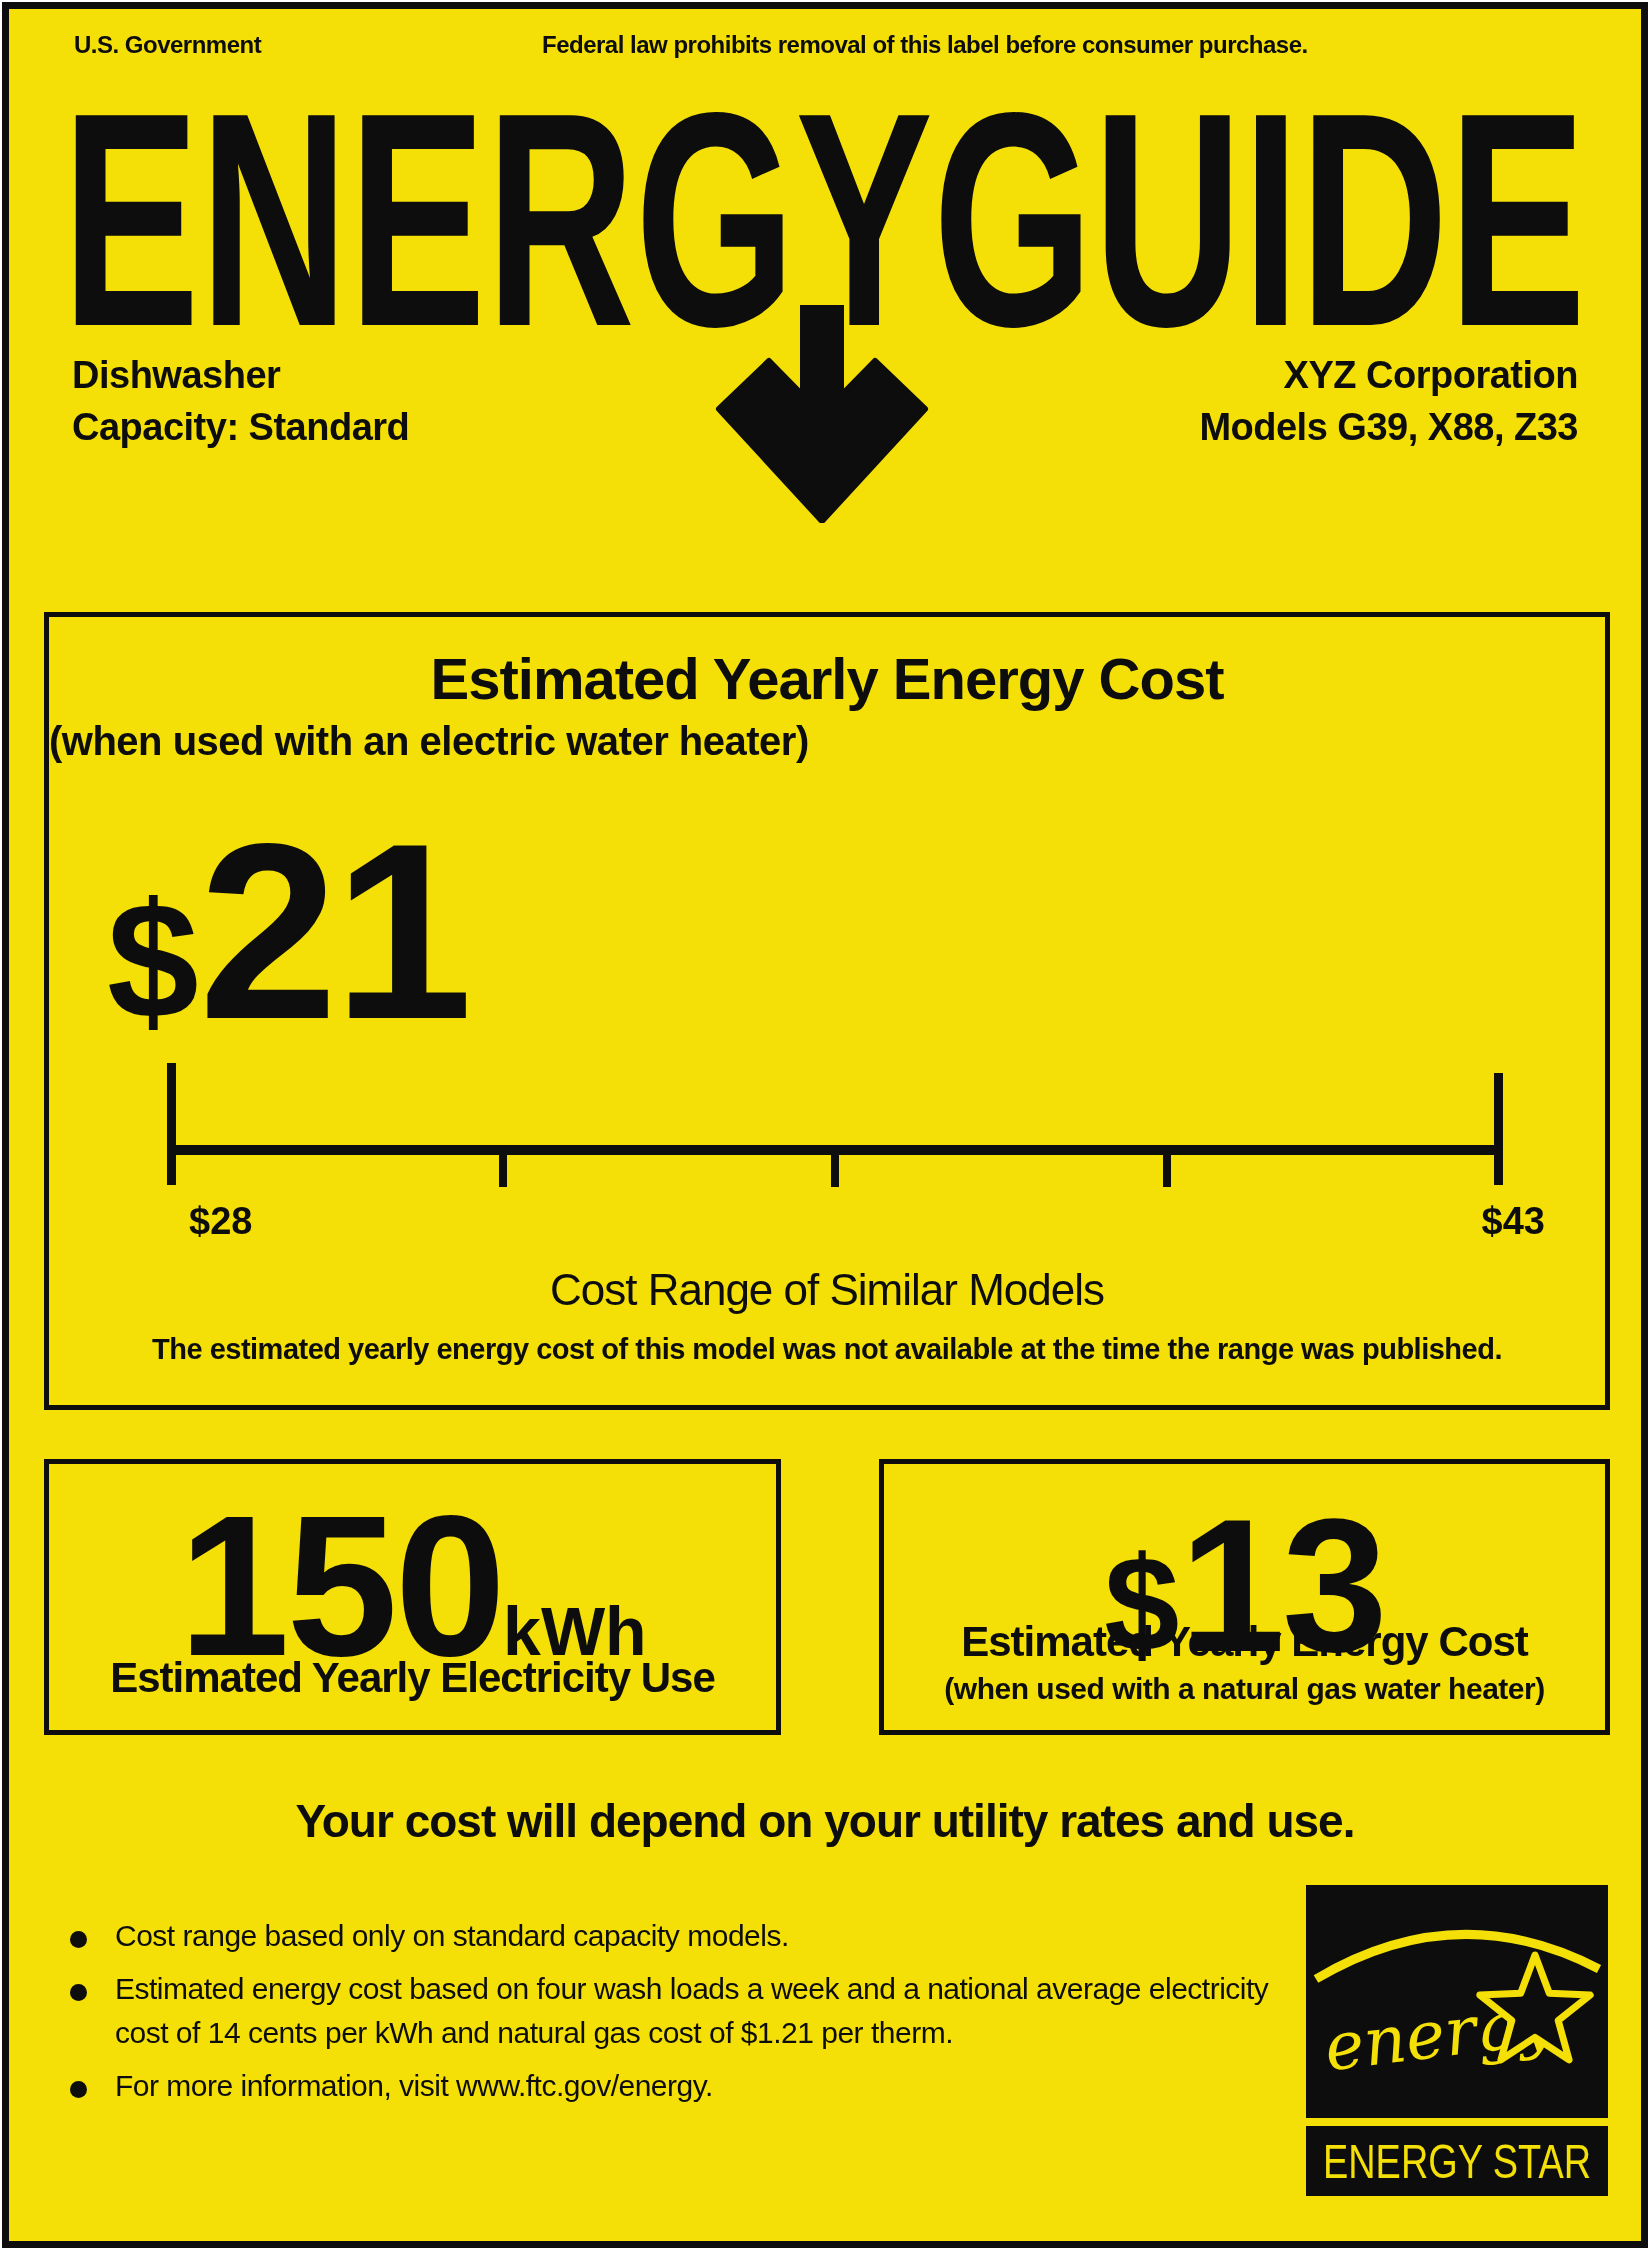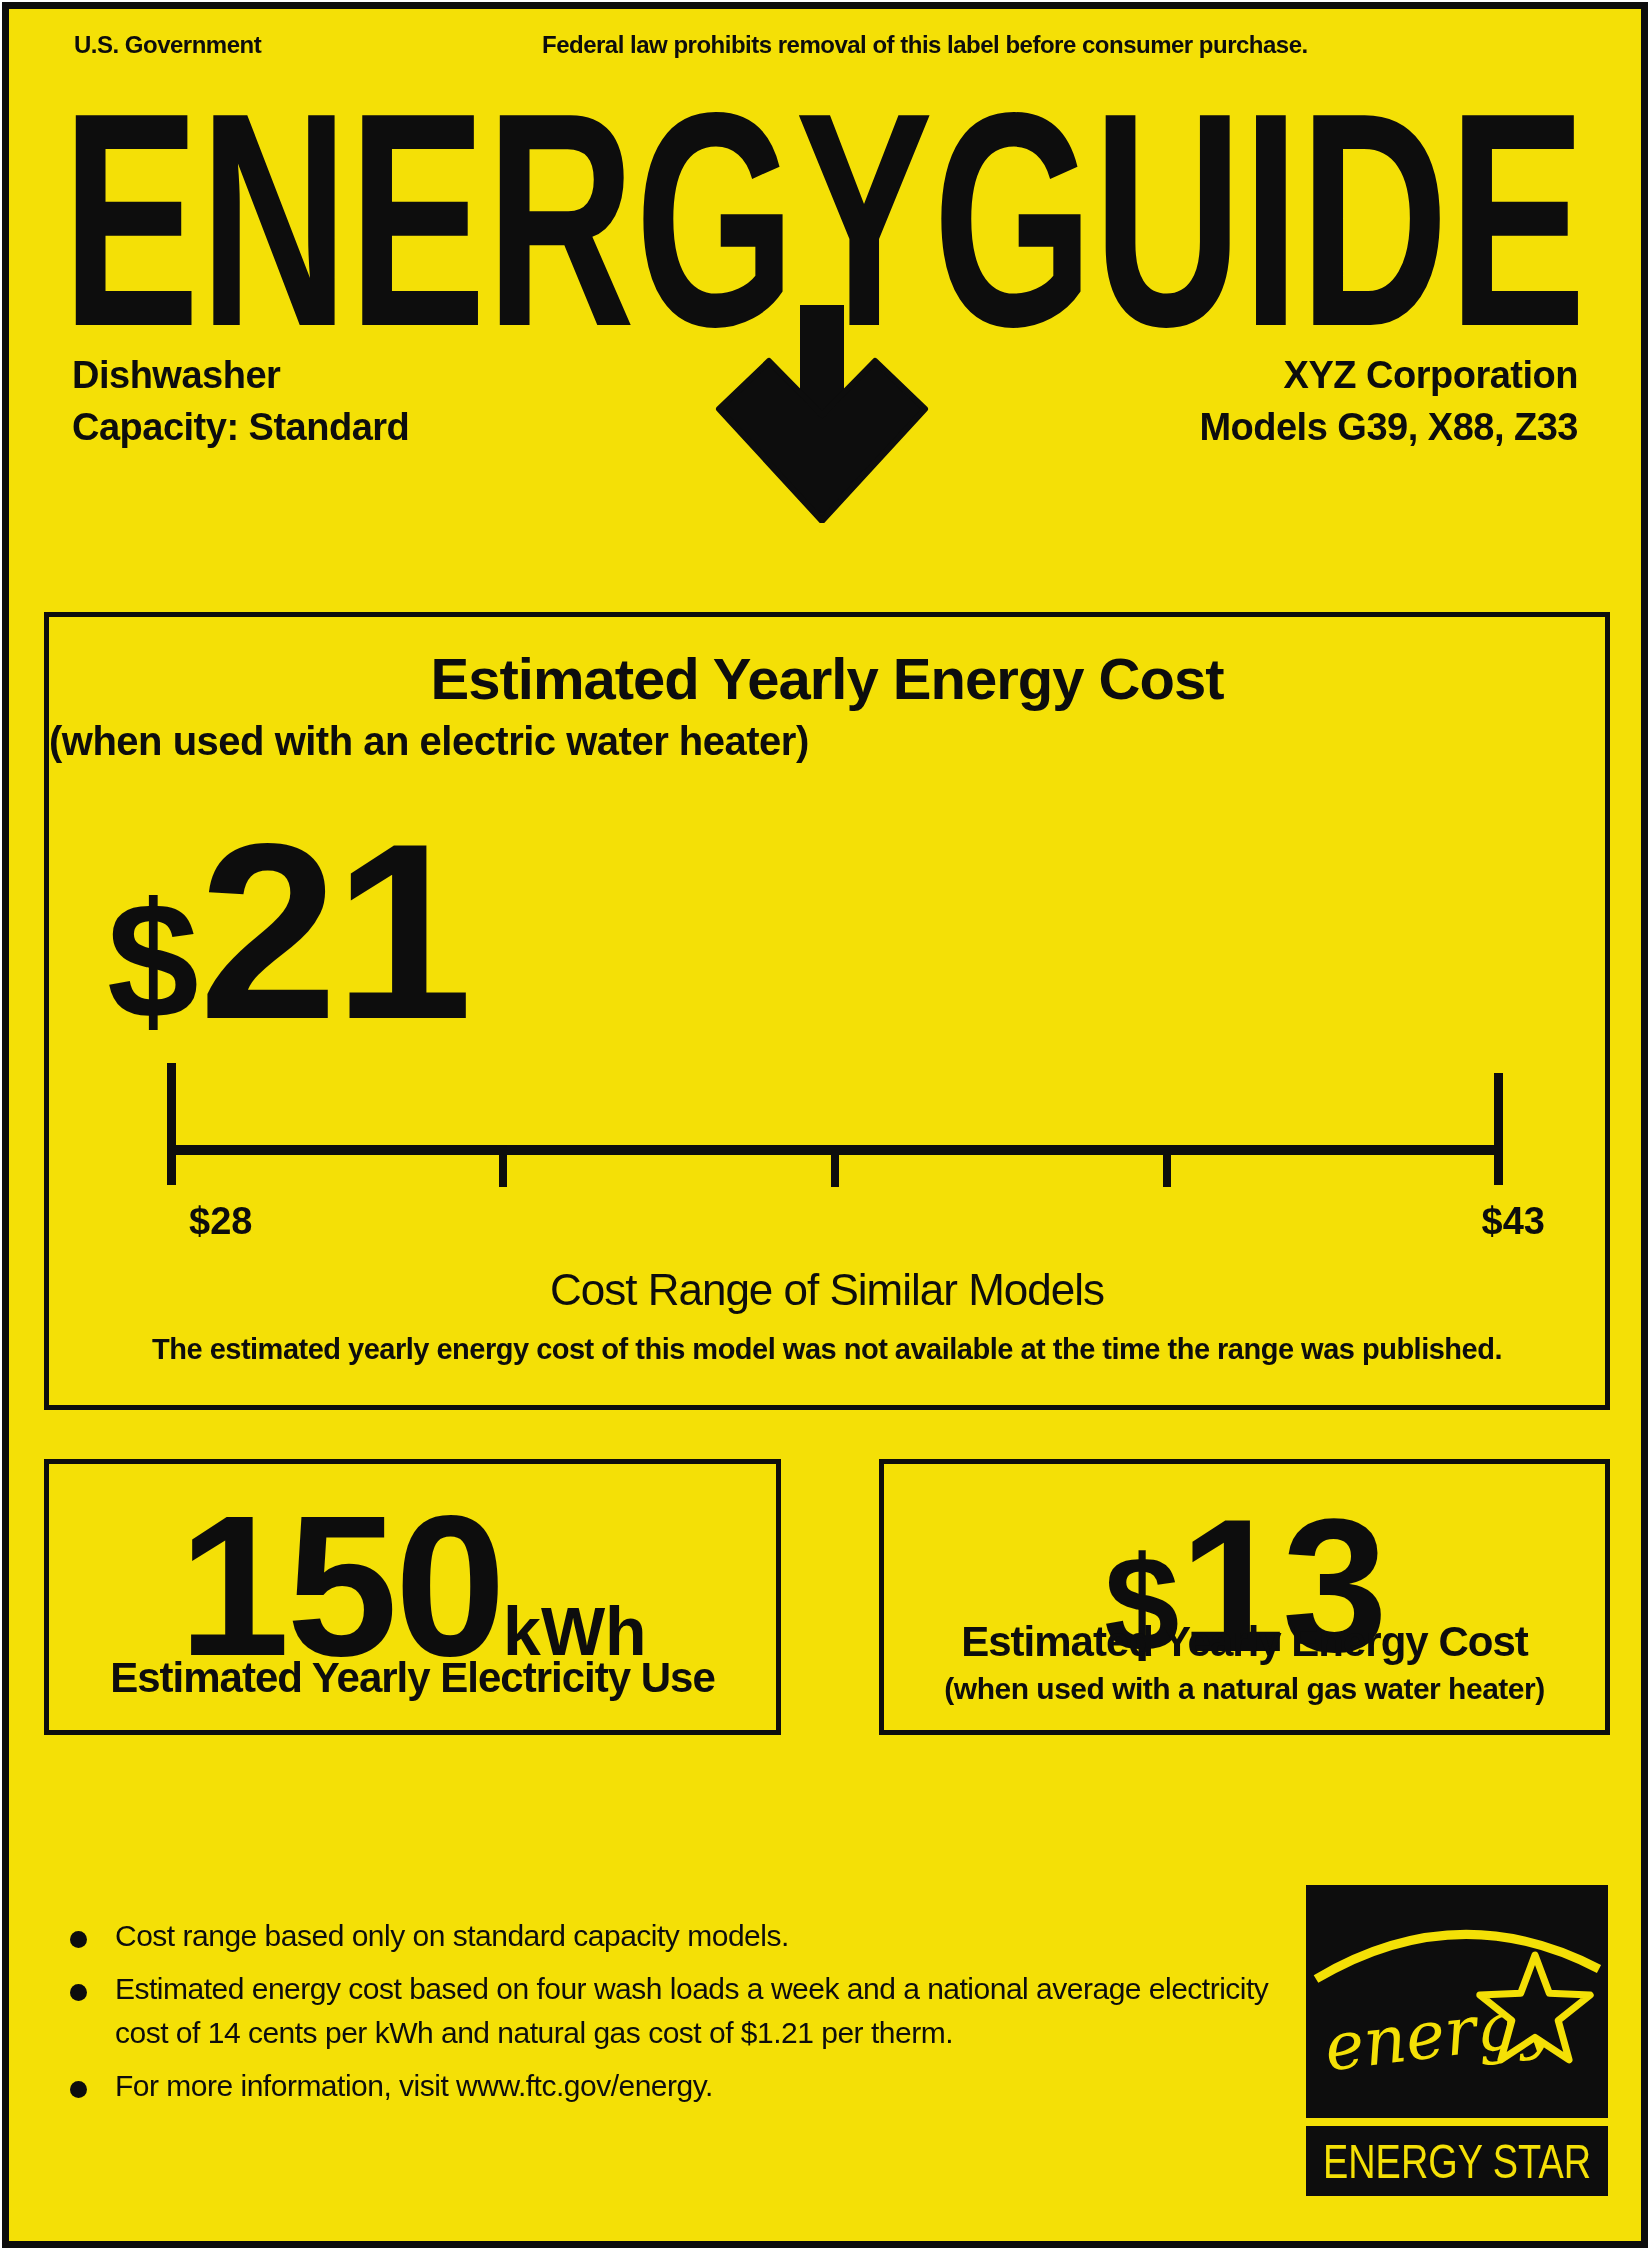--- a/index.html
+++ b/index.html
@@ -86,20 +86,21 @@
     </div>
 
     <div class="smallbox" style="left:870px;width:731px;">
       <div class="numgroup" style="top:26px;">
         <span style="font-size:135px;font-weight:bold;">$</span><span style="font-size:190px;font-weight:bold;letter-spacing:-3px;">13</span>
       </div>
       <div class="boxlabel" style="bottom:64px;font-size:42px;letter-spacing:-1px;">Estimated Yearly Energy Cost</div>
       <div class="boxlabel" style="bottom:24px;font-size:30px;letter-spacing:-0.5px;">(when used with a natural gas water heater)</div>
     </div>
 
+    <div class="utility">Your cost will depend on your utility rates and use.</div>
 
     <div class="bullets">
       <div class="bullet">
         <span class="dot"></span>
         <span class="btxt">Cost range based only on standard capacity models.</span>
       </div>
       <div class="bullet">
         <span class="dot"></span>
         <span class="btxt">Estimated energy cost based on four wash loads a week and a national average electricity cost of 14 cents per kWh and natural gas cost of $1.21 per therm.</span>
       </div>

